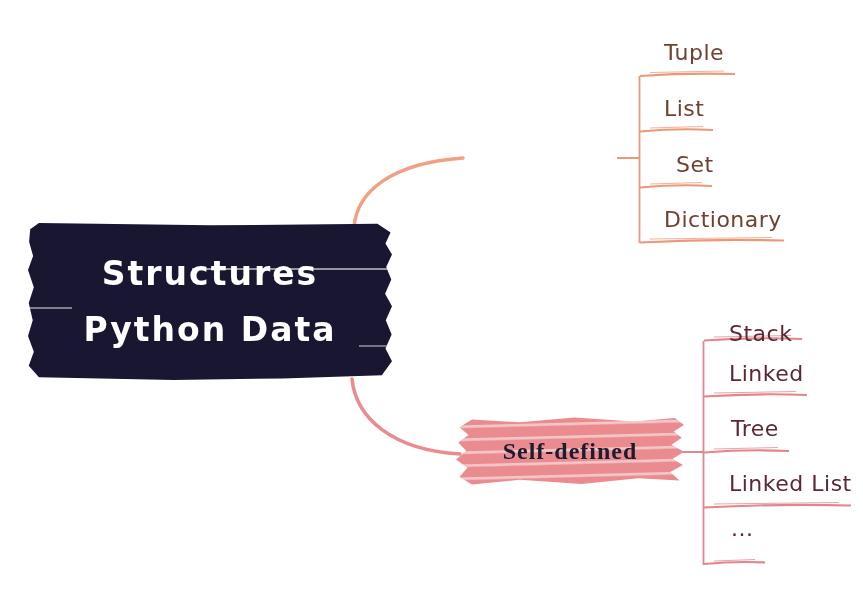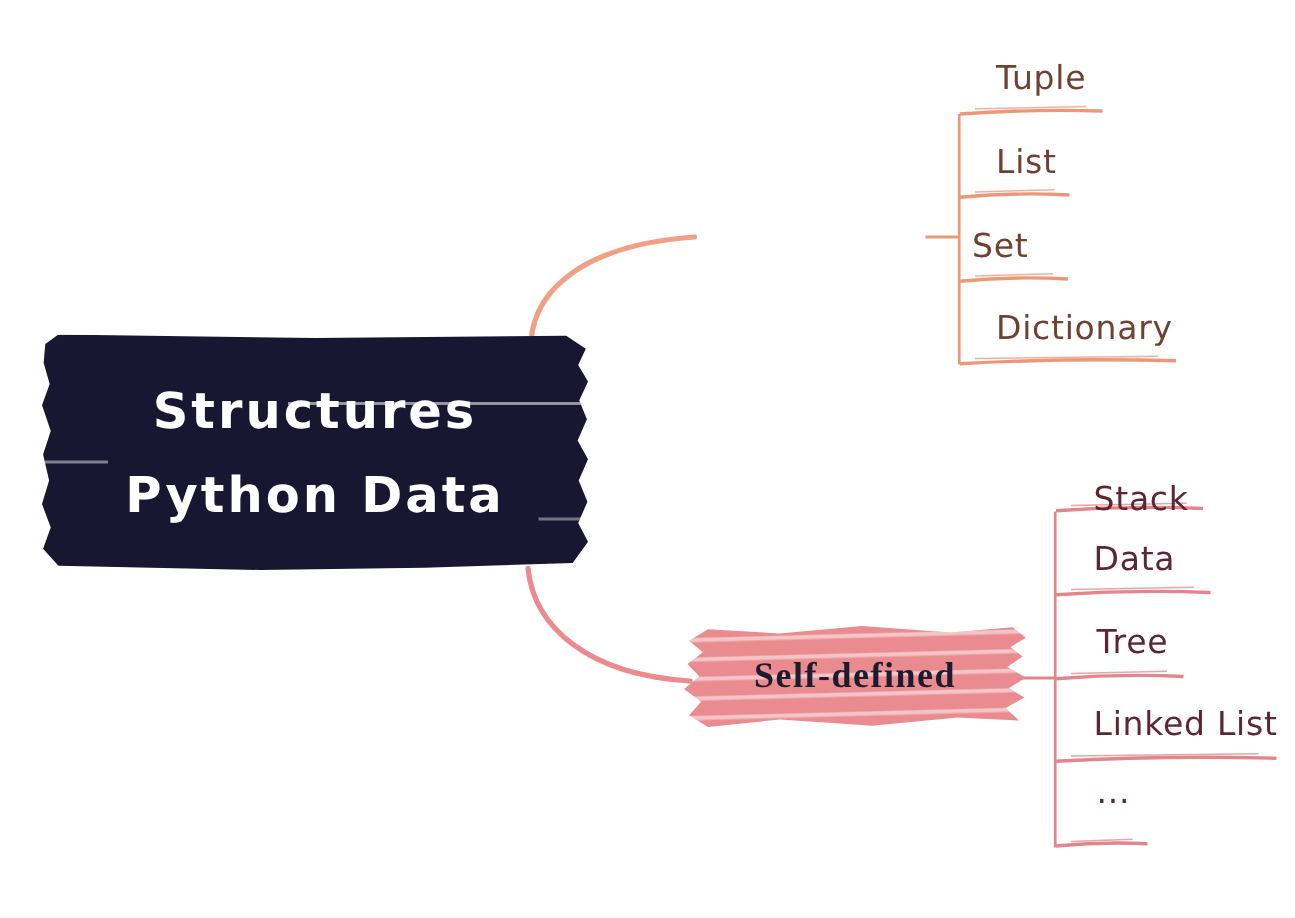--- a/index.html
+++ b/index.html
@@ -104,21 +104,21 @@
     position: absolute;
     z-index: 2;
     font-size: 22px;
     letter-spacing: 0.5px;
     white-space: nowrap;
   }
   .leaf-builtin { color: #6f4130; }
   .leaf-selfdefined { color: #5c2733; }
   .leaf-tuple       { left: 664px; top: 40px; }
   .leaf-list        { left: 664px; top: 96px; text-align: center; }
-  .leaf-set         { left: 648px; top: 152px; }
+  .leaf-set         { left: 676px; top: 152px; }
   .leaf-dictionary  { left: 664px; top: 207px; }
   .leaf-stack       { left: 729px; top: 305px; margin-top: 16px; }
   .leaf-queue       { left: 729px; top: 361px; }
   .leaf-tree        { left: 731px; top: 416px; }
   .leaf-linked-list { left: 729px; top: 471px; }
   .leaf-ellipsis    { left: 731px; top: 516px; }
 </style>
 </head>
 <body>
 
@@ -193,18 +193,18 @@
   <div class="band band-selfdefined band-texture">
     <span>Self-defined</span>
   </div>
 
   <div class="leaf leaf-builtin leaf-tuple">Tuple</div>
   <div class="leaf leaf-builtin leaf-list">List</div>
   <div class="leaf leaf-builtin leaf-set">Set</div>
   <div class="leaf leaf-builtin leaf-dictionary">Dictionary</div>
 
   <div class="leaf leaf-selfdefined leaf-stack">Stack</div>
-  <div class="leaf leaf-selfdefined leaf-queue">Data</div>
+  <div class="leaf leaf-selfdefined leaf-queue">Linked</div>
   <div class="leaf leaf-selfdefined leaf-tree">Tree</div>
   <div class="leaf leaf-selfdefined leaf-linked-list">Linked List</div>
   <div class="leaf leaf-selfdefined leaf-ellipsis">...</div>
 
 </div>
 
 </body></html>

